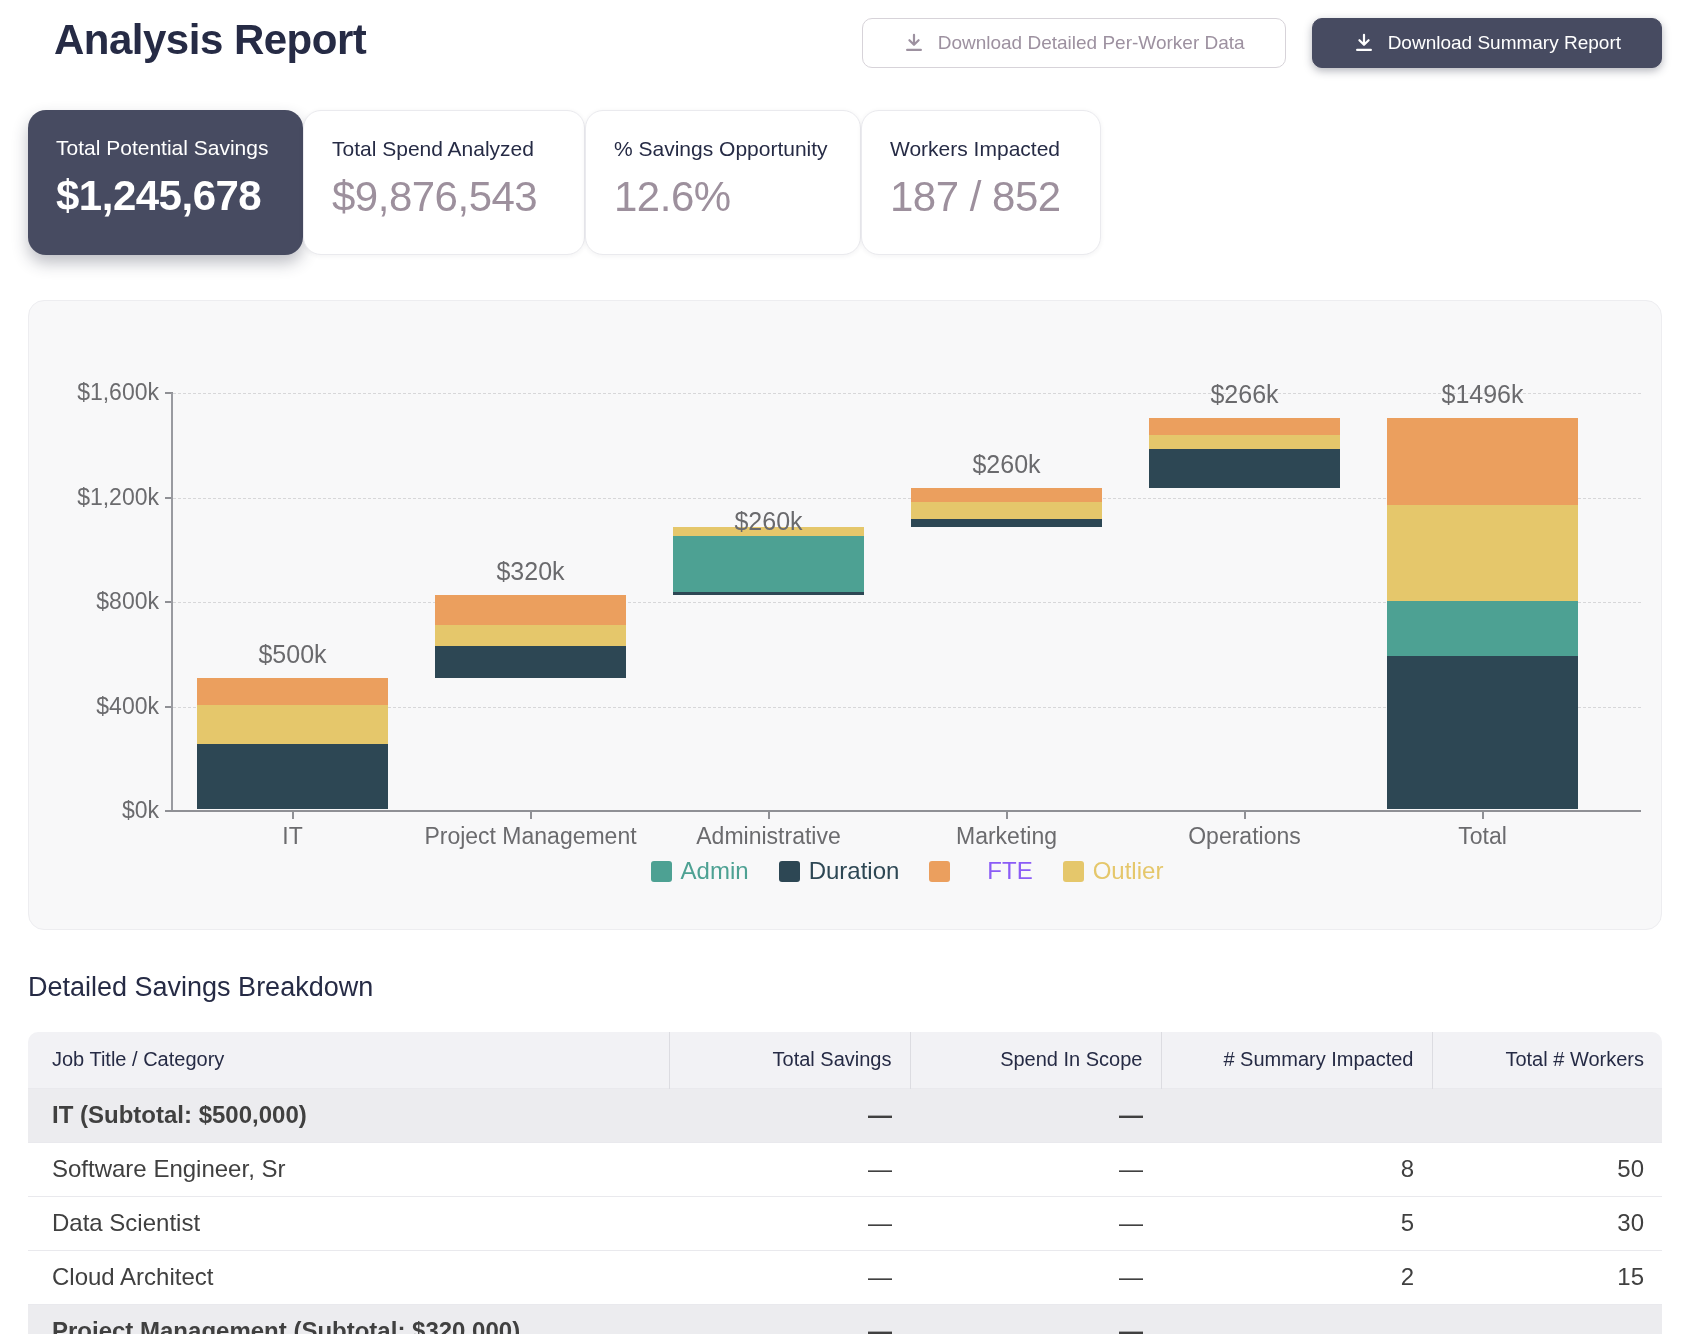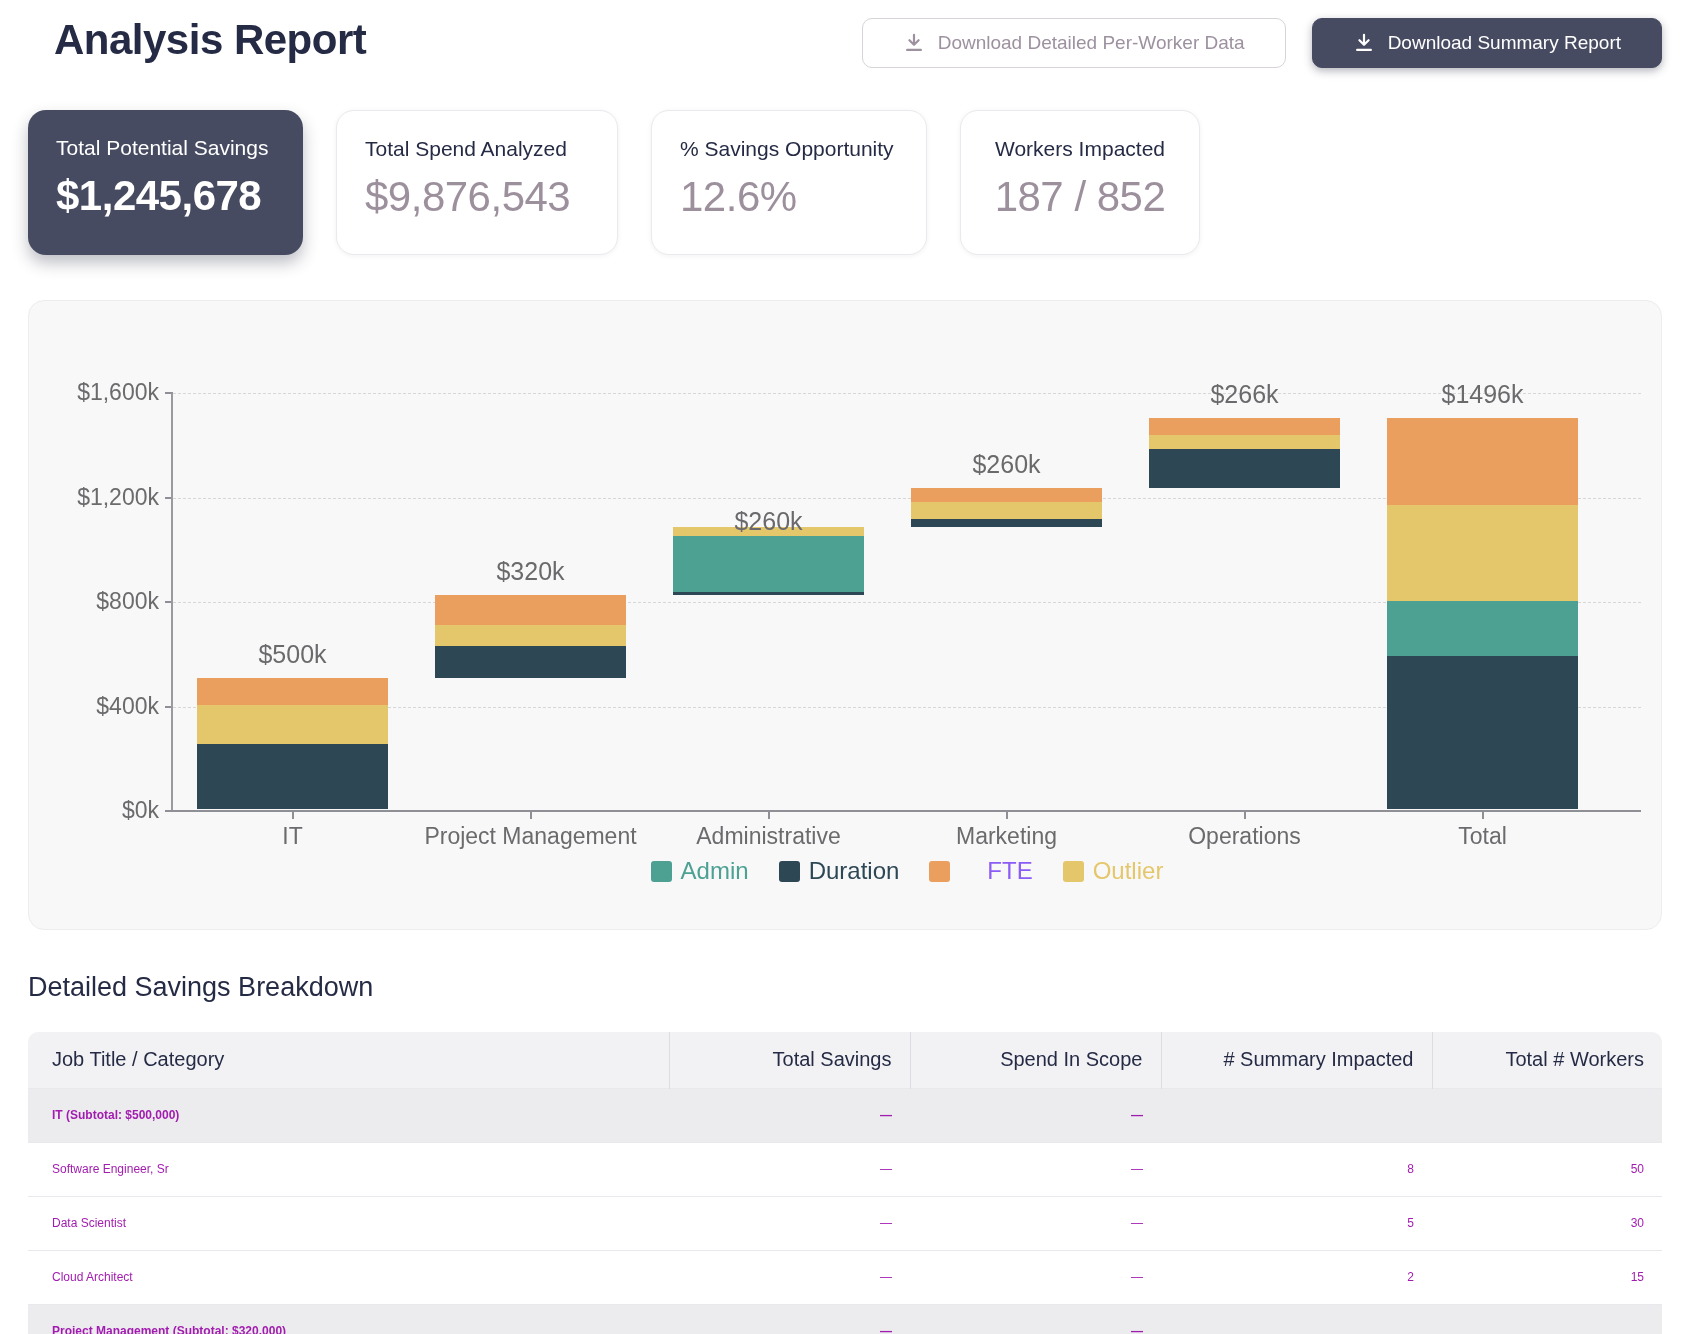--- a/index.html
+++ b/index.html
@@ -14,25 +14,25 @@
   .header-buttons { display:flex; gap:26px; margin-top:2px; }
   .btn { height:50px; border-radius:10px; font-size:19px; display:flex; align-items:center;
          gap:13px; padding:0 40px; cursor:pointer; white-space:nowrap;
          font-family:"Liberation Sans", sans-serif; }
   .btn svg { display:block; }
   .btn-outline { background:#ffffff; border:1px solid #d7d3d9; color:#9d91a0; }
   .btn-solid { background:#474b61; border:1px solid #474b61; color:#ffffff;
                box-shadow:0 3px 8px rgba(40,42,64,.35); }
 
   
-  .stats { position:absolute; left:28px; top:110px; display:flex; gap:33px; }
+  .stats { position:absolute; left:28px; top:110px; display:flex; }
   .card { height:145px; border-radius:18px; padding:26px 28px; }
   .card-light { background:#ffffff; border:1px solid #eaeaee; box-shadow:0 1px 5px rgba(30,30,50,.06); }
   .card-dark  { background:#474b61; box-shadow:0 8px 16px rgba(40,42,64,.30); }
-  .card-w1 { width:275px; } .card-w2 { width:282px; } .card-w3 { width:276px; } .card-w4 { width:240px;text-align:center; }
+  .card-w1 { width:275px; } .card-w2 { width:282px; } .card-w3 { width:276px; } .card-w4 { width:240px; }
   .card-label { font-size:21px; color:#262b45; margin-bottom:12px; }
   .card-value { font-size:42px; color:#9d909d; font-weight:400; letter-spacing:-0.5px; }
   .card-dark .card-label { color:#ffffff; }
   .card-dark .card-value { color:#ffffff; font-weight:600; }
 
   
   .chart-card { position:absolute; left:28px; top:300px; width:1634px; height:630px;
                 background:#f8f8f9; border:1px solid #ededf0; border-radius:16px; }
   #chart { position:absolute; inset:0; }
   .gridline { position:absolute; height:0; border-top:1px dashed #d7d7d9; }
@@ -51,21 +51,21 @@
   .legend-text { font-size:24px; }
 
   
   .section-title { position:absolute; left:28px; top:972px; font-size:27px; font-weight:500; color:#262b45; }
   .table-wrap { position:absolute; left:28px; top:1032px; width:1634px; border-radius:10px; overflow:hidden; }
   table.tbl { width:100%; border-collapse:collapse; table-layout:fixed; }
   .tbl th { height:56px; background:#f2f2f5; font-weight:500; font-size:20px; color:#262b45;
             text-align:right; padding:0 18px 0 0; }
   .tbl th:first-child { text-align:left; padding:0 0 0 24px; }
   .tbl th + th { border-left:1px solid #dcdce1; }
-  .tbl td { height:54px; background:#ffffff; font-size:12px; color:#a21caf;
+  .tbl td { height:54px; background:#ffffff; font-size:24px; color:#404040;
             text-align:right; padding:0 18px 0 0; border-top:1px solid #e9e9ed; }
   .tbl td:first-child { text-align:left; padding:0 0 0 24px; }
   .tbl tr.subtotal td { background:#ececef; font-weight:700; }
 </style>
 </head>
 <body>
 
 <div class="page">
 
   <div class="header">

